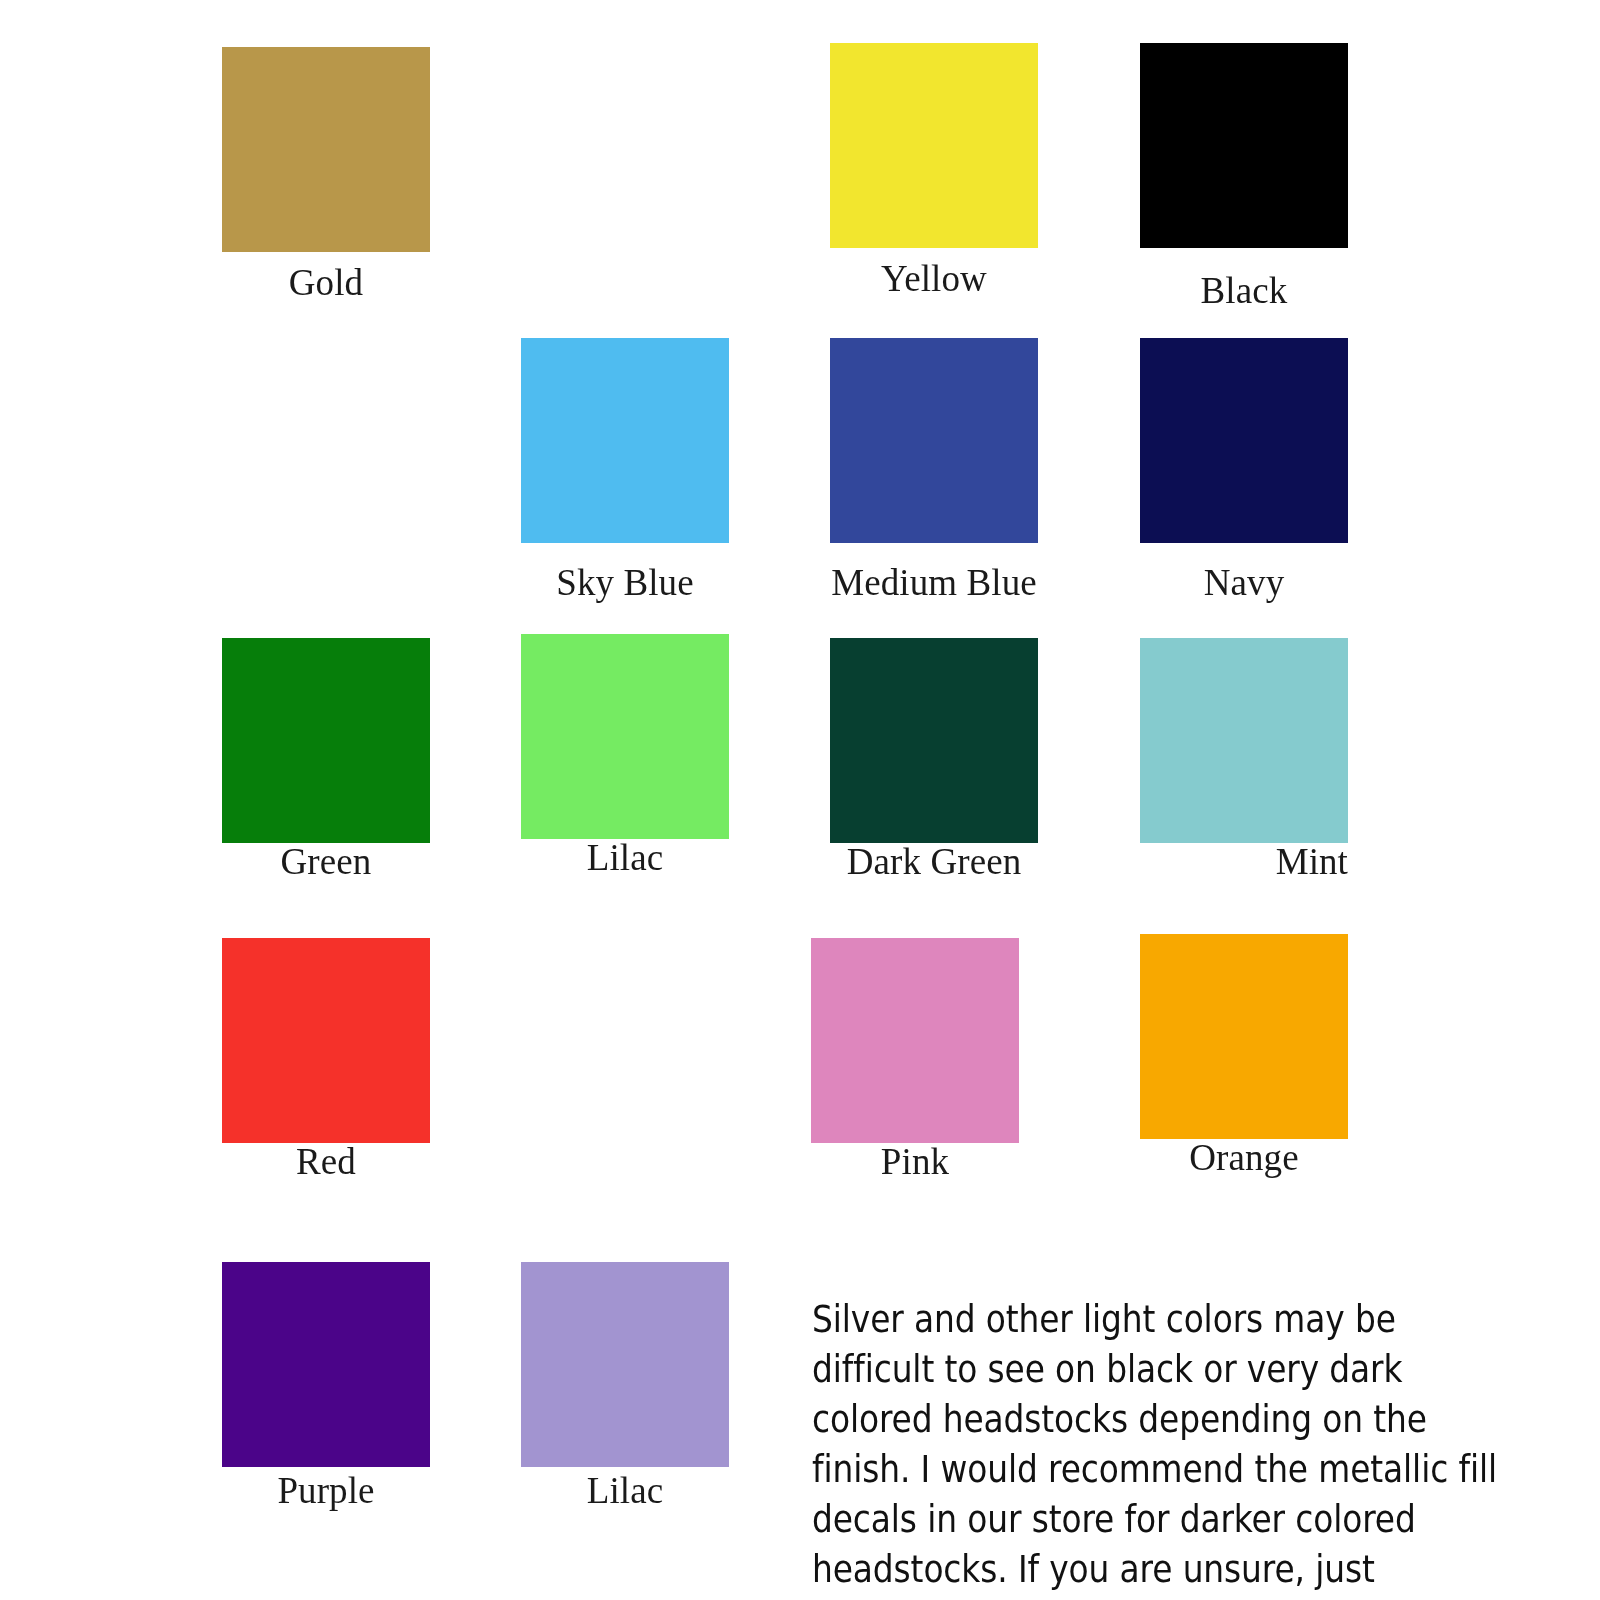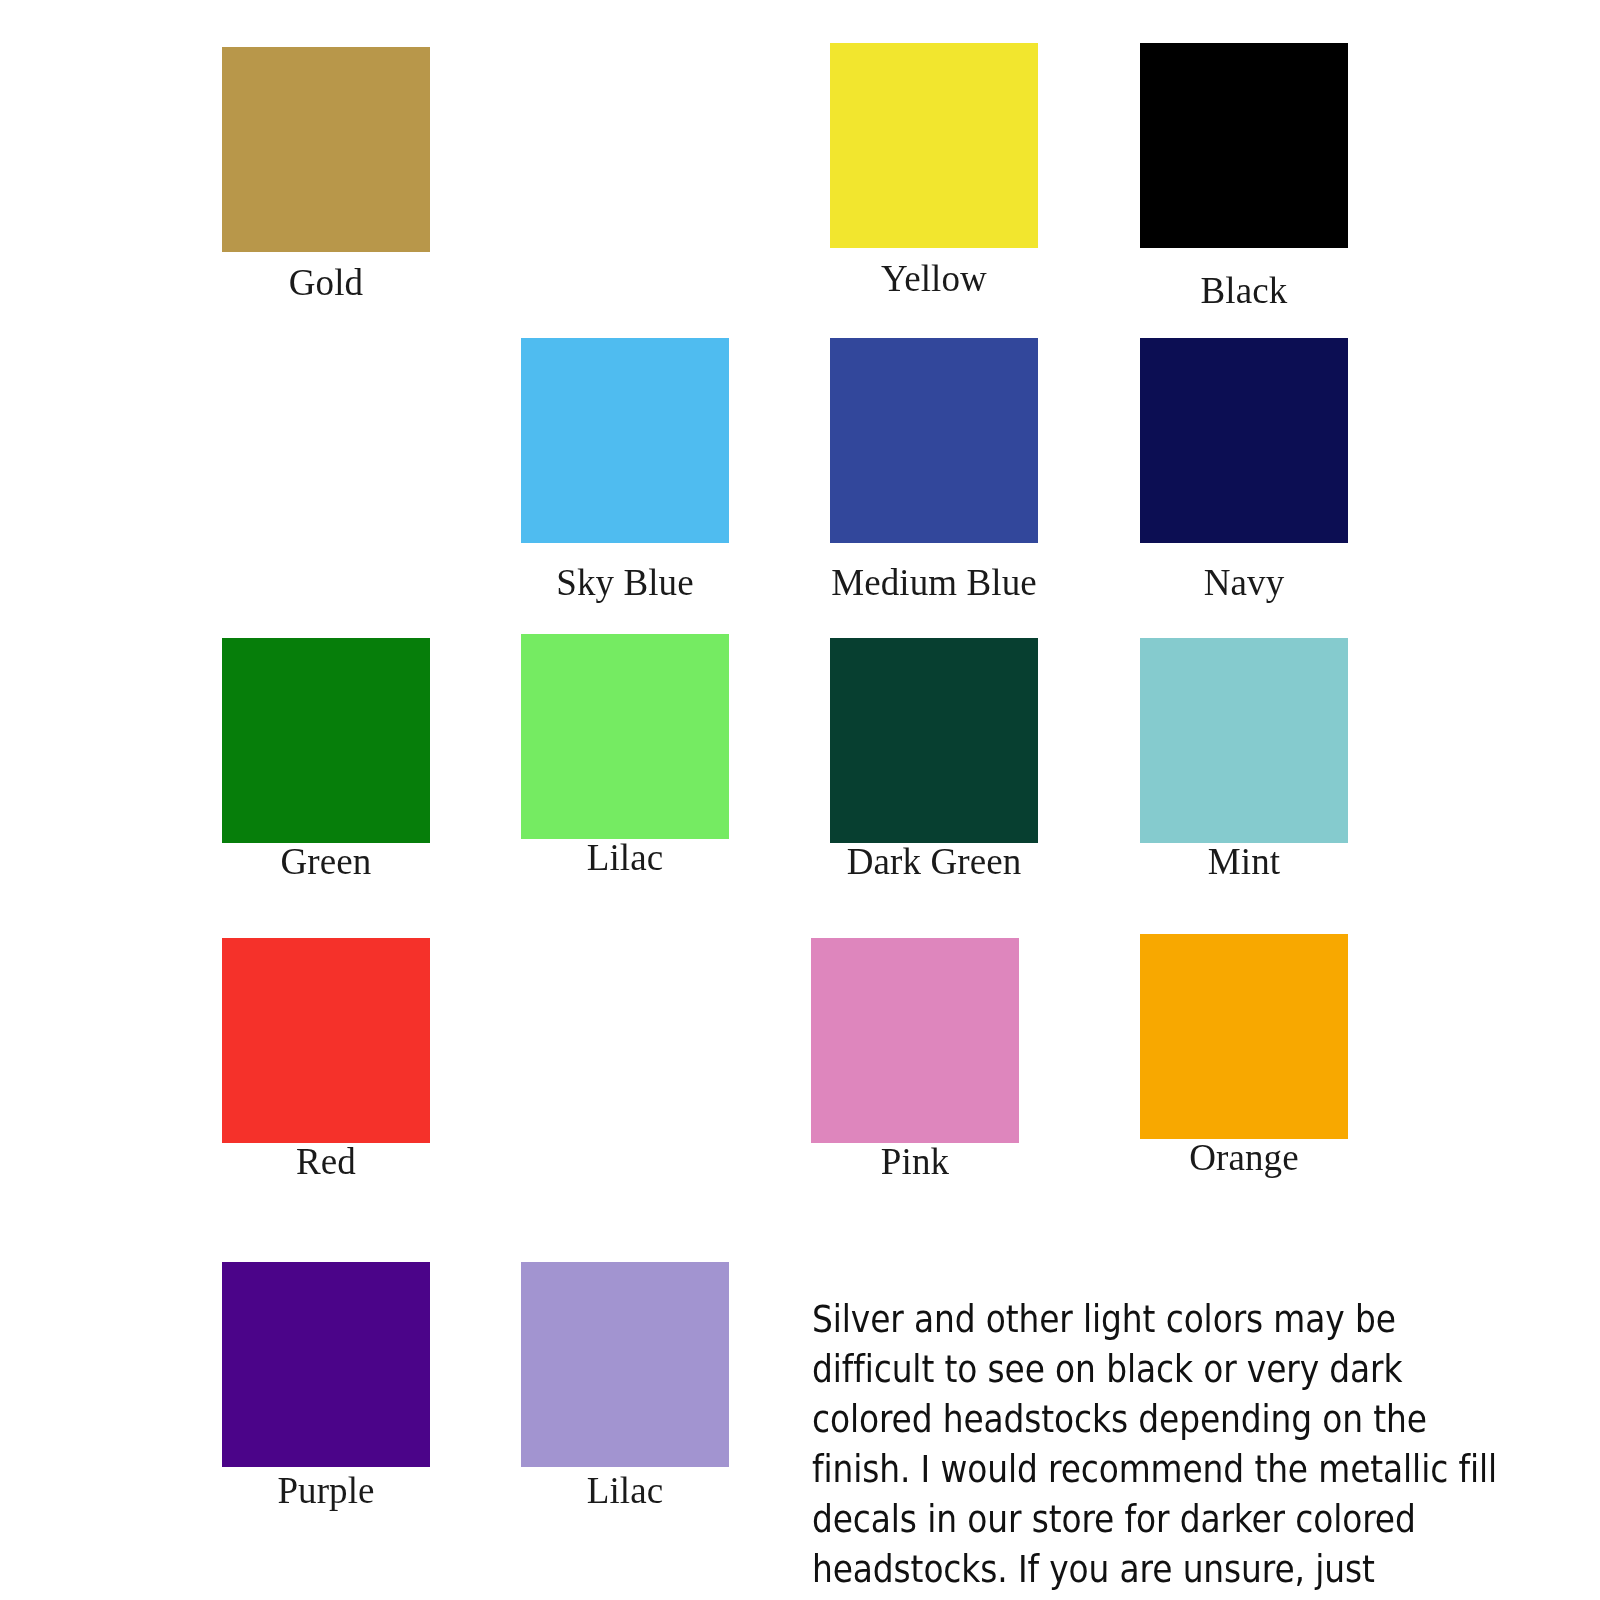--- a/index.html
+++ b/index.html
@@ -106,21 +106,21 @@
     <span class="swatch-label lab-pad-d">Green</span>
   </div>
   <div class="swatch-cell" style="left:521px; top:634px;">
     <span class="swatch-chip" style="background-color: rgb(117, 235, 98);"></span>
     <span class="swatch-label lab-pad-d">Lilac</span>
   </div>
   <div class="swatch-cell" style="left:830px; top:638px;">
     <span class="swatch-chip" style="background-color: rgb(7, 63, 48);"></span>
     <span class="swatch-label lab-pad-d">Dark Green</span>
   </div>
-  <div class="swatch-cell" style="left:1140px; top:638px;">
+  <div class="swatch-cell" style="left:1140px; top:638px;text-align:right;">
     <span class="swatch-chip" style="background-color: rgb(133, 203, 206);"></span>
     <span class="swatch-label lab-pad-d">Mint</span>
   </div>
 
   <div class="swatch-cell" style="left:222px; top:938px;">
     <span class="swatch-chip" style="background-color: rgb(245, 49, 42);"></span>
     <span class="swatch-label lab-pad-d">Red</span>
   </div>
   <div class="swatch-cell" style="left:798px; top:938px;margin-left:13px;">
     <span class="swatch-chip" style="background-color: rgb(222, 134, 189);"></span>

